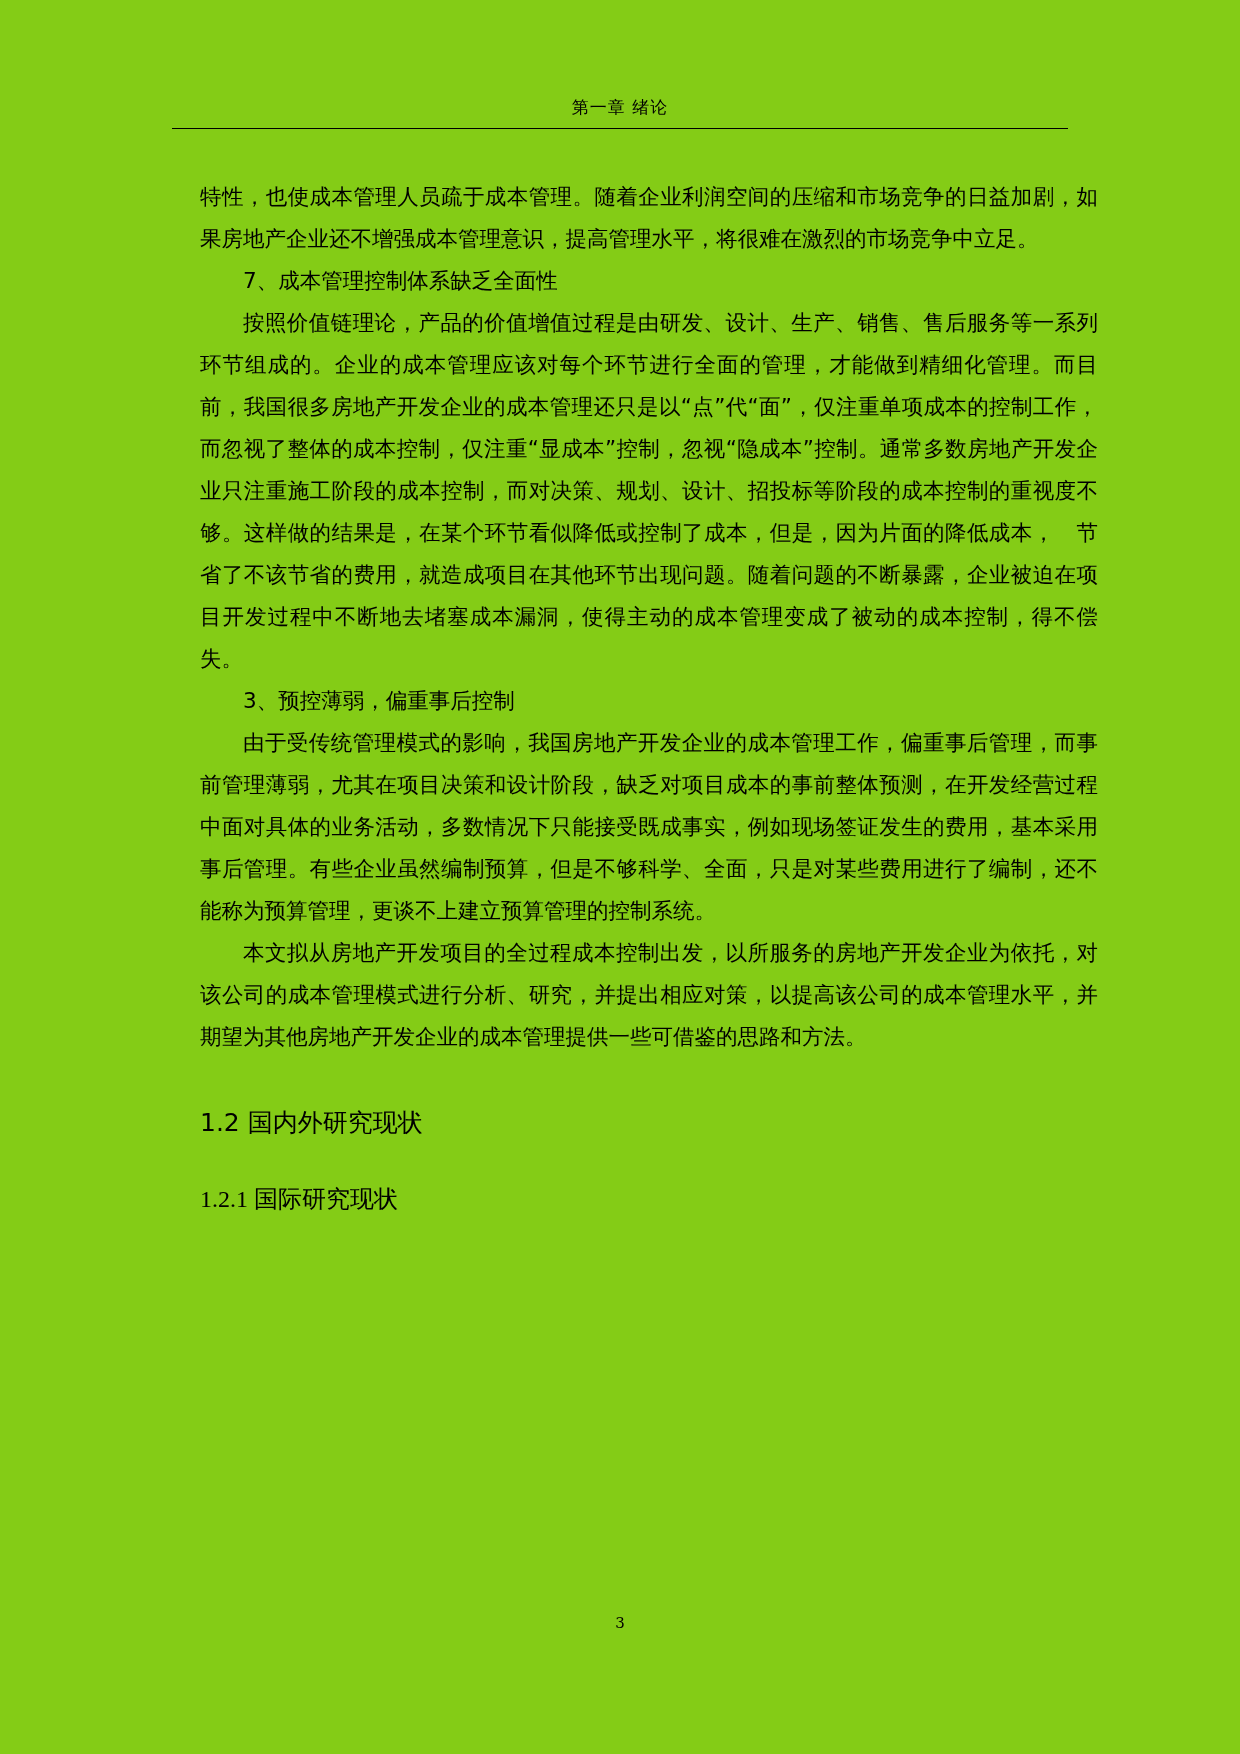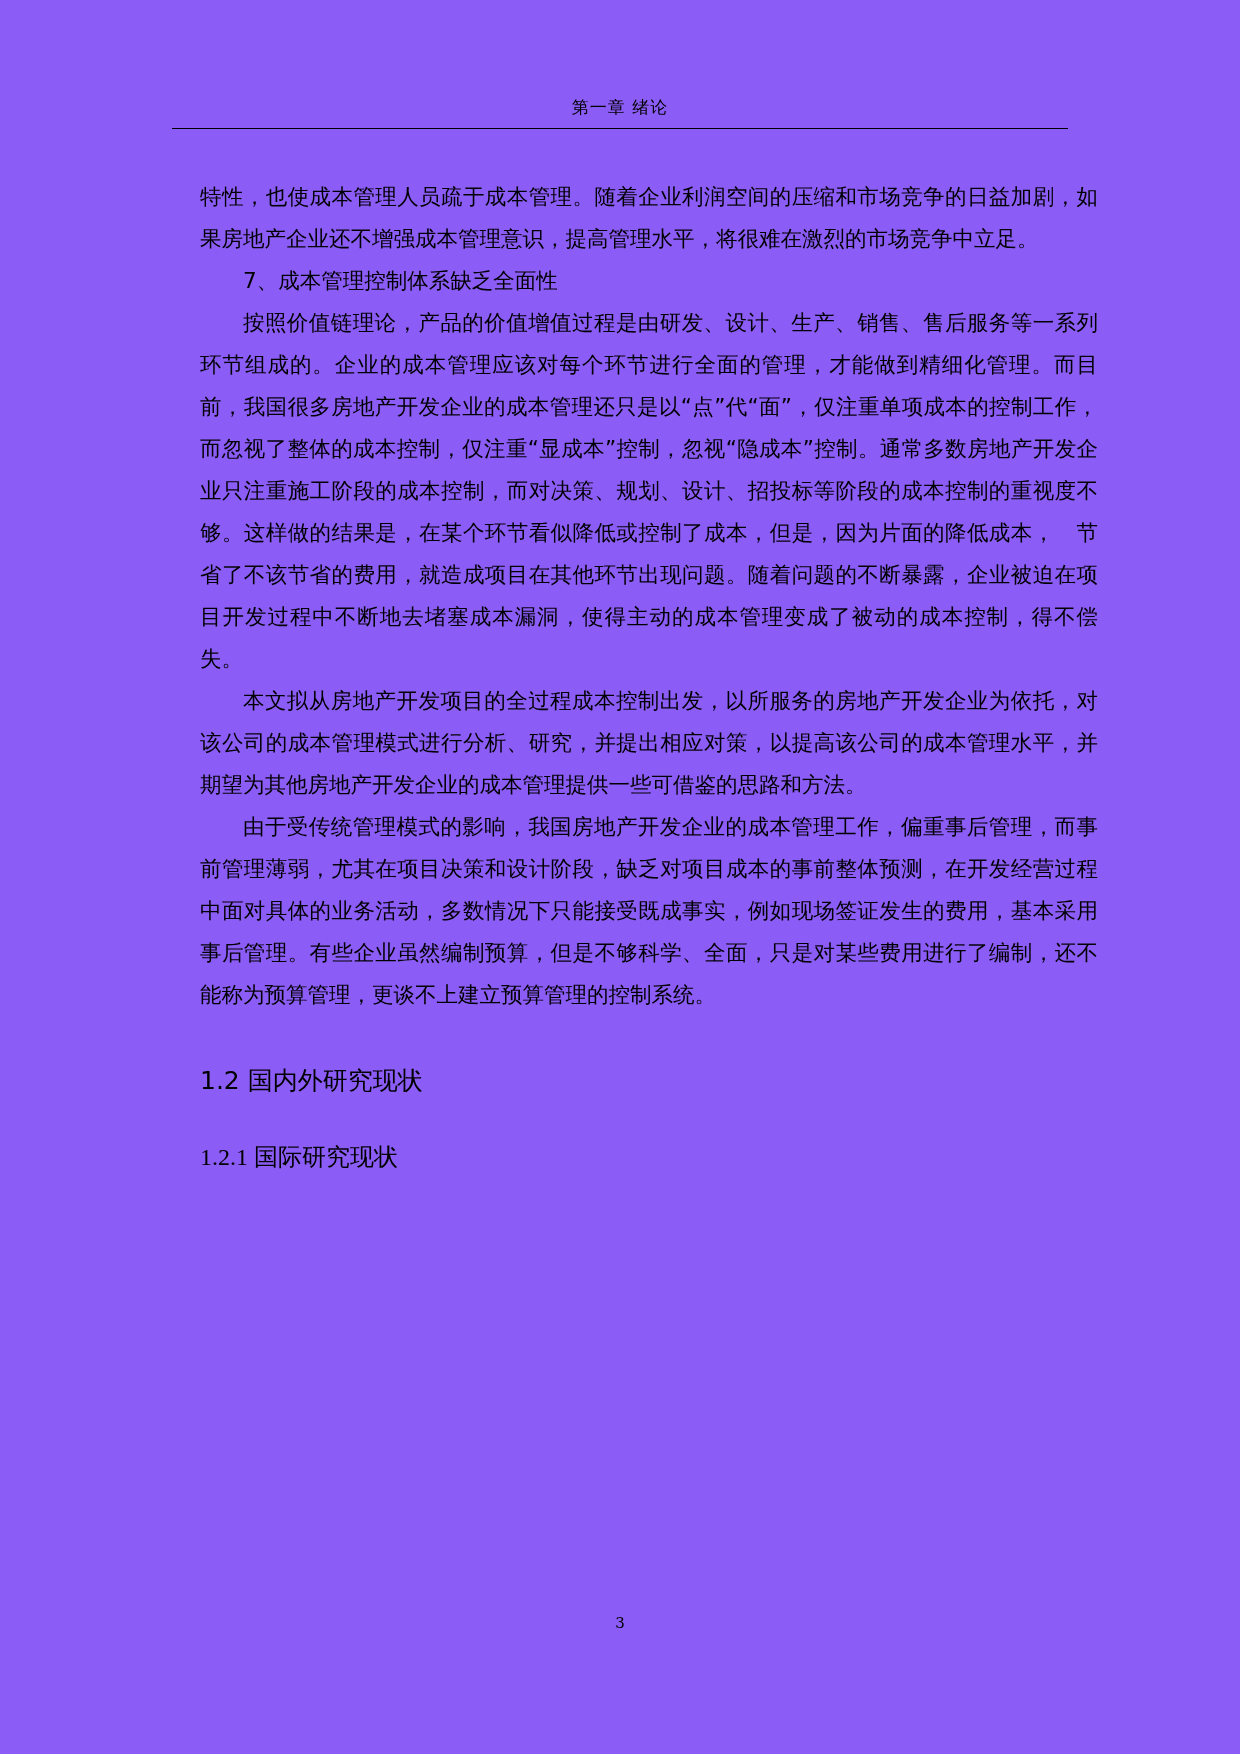--- a/index.html
+++ b/index.html
@@ -5,21 +5,21 @@
   html, body {
     margin: 0;
     padding: 0;
     background: #ffffff;
   }
   .page {
     position: relative;
     width: 1240px;
     height: 1754px;
     margin: 0 auto;
-    background: #8b5cf6;
+    background: #84cc16;
     font-family: "DejaVu Sans", sans-serif;
     color: #000000;
     box-sizing: border-box;
   }
   .header {
     position: absolute;
     left: 172px;
     top: 96px;
     width: 896px;
     text-align: center;
@@ -98,24 +98,25 @@
   <div class="header-rule"></div>
 
   <div class="content">
 
     <p class="body">特性，也使成本管理人员疏于成本管理。随着企业利润空间的压缩和市场竞争的日益加剧，如果房地产企业还不增强成本管理意识，提高管理水平，将很难在激烈的市场竞争中立足。</p>
 
     <p class="body indent">7、成本管理控制体系缺乏全面性</p>
 
     <p class="body indent">按照价值链理论，产品的价值增值过程是由研发、设计、生产、销售、售后服务等一系列环节组成的。企业的成本管理应该对每个环节进行全面的管理，才能做到精细化管理。而目前，我国很多房地产开发企业的成本管理还只是以“点”代“面”，仅注重单项成本的控制工作，而忽视了整体的成本控制，仅注重“显成本”控制，忽视“隐成本”控制。通常多数房地产开发企业只注重施工阶段的成本控制，而对决策、规划、设计、招投标等阶段的成本控制的重视度不够。这样做的结果是，在某个环节看似降低或控制了成本，但是，因为片面的降低成本，　节省了不该节省的费用，就造成项目在其他环节出现问题。随着问题的不断暴露，企业被迫在项目开发过程中不断地去堵塞成本漏洞，使得主动的成本管理变成了被动的成本控制，得不偿失。</p>
 
+    <p class="body indent">3、预控薄弱，偏重事后控制</p>
+
+    <p class="body indent">由于受传统管理模式的影响，我国房地产开发企业的成本管理工作，偏重事后管理，而事前管理薄弱，尤其在项目决策和设计阶段，缺乏对项目成本的事前整体预测，在开发经营过程中面对具体的业务活动，多数情况下只能接受既成事实，例如现场签证发生的费用，基本采用事后管理。有些企业虽然编制预算，但是不够科学、全面，只是对某些费用进行了编制，还不能称为预算管理，更谈不上建立预算管理的控制系统。</p>
 
     <p class="body indent">本文拟从房地产开发项目的全过程成本控制出发，以所服务的房地产开发企业为依托，对该公司的成本管理模式进行分析、研究，并提出相应对策，以提高该公司的成本管理水平，并期望为其他房地产开发企业的成本管理提供一些可借鉴的思路和方法。</p>
-
-    <p class="body indent">由于受传统管理模式的影响，我国房地产开发企业的成本管理工作，偏重事后管理，而事前管理薄弱，尤其在项目决策和设计阶段，缺乏对项目成本的事前整体预测，在开发经营过程中面对具体的业务活动，多数情况下只能接受既成事实，例如现场签证发生的费用，基本采用事后管理。有些企业虽然编制预算，但是不够科学、全面，只是对某些费用进行了编制，还不能称为预算管理，更谈不上建立预算管理的控制系统。</p>
 
     <div class="gap-lg"></div>
 
     <h2 class="sec">1.2  国内外研究现状</h2>
 
     <div class="gap-md"></div>
 
     <h3 class="sub">1.2.1  国际研究现状</h3>
 
     <div class="gap-md"></div>

